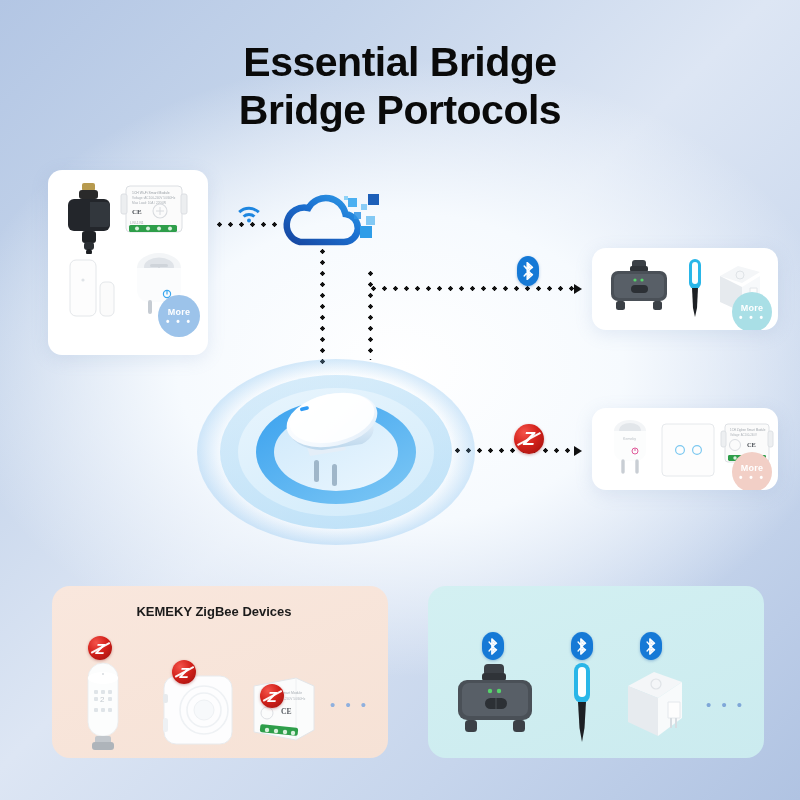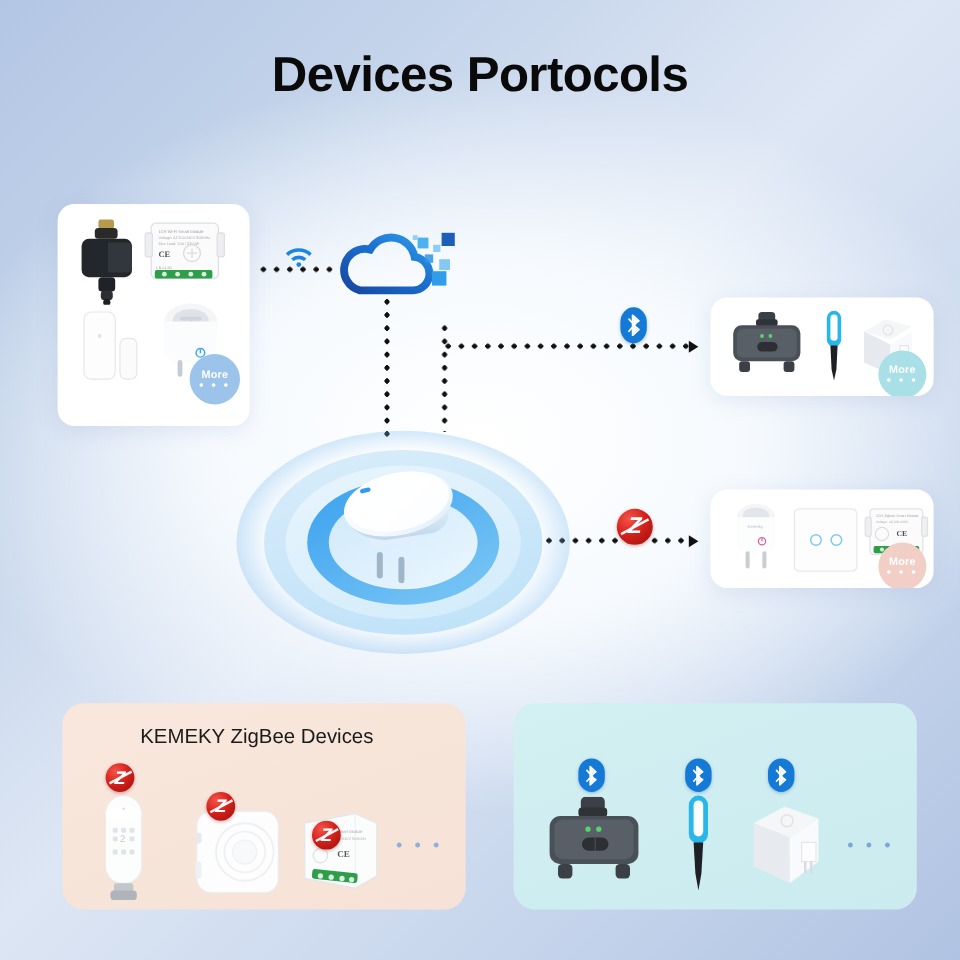--- a/index.html
+++ b/index.html
@@ -83,37 +83,38 @@
     position:absolute; left:50%; top:46%; transform:translate(-50%,-50%);
     width:120px; height:84px;
   }
 
   
   .panel { position:absolute; border-radius:18px; }
   #panel-zb { left:52px; top:586px; width:336px; height:172px; background:linear-gradient(160deg,#f9e7dd 0%, #f6e2d6 100%); }
   #panel-bt { left:428px; top:586px; width:336px; height:172px; background:linear-gradient(160deg,#d3f0f2 0%, #cbebef 100%); }
   .panel-title {
     position:absolute; left:0; right:12px; top:18px; text-align:center;
-    font-size:17px; color:#1b1b1b; font-weight:400;
+    font-size:13px; color:#1b1b1b; font-weight:700;
   }
   .panel-row { position:absolute; left:0; right:0; top:56px; height:110px; }
   .p-item { position:absolute; }
   .p-ellipsis { position:absolute; color:#7fa7d8; font-size:15px; letter-spacing:3px; }
   .p-ellipsis.warm { color:#8fb0de; }
 
   
   .sh { position:absolute; }
 </style>
 </head>
 <body>
 
 <div class="stage">
 
   <div class="title">
-    <span>Devices Portocols</span>
+    <span>Essential Bridge</span>
+    <span>Bridge Portocols</span>
   </div>
 
   <div class="dl-h" style="left:214px; top:222px; width:64px;"></div>
 
   <div class="dl-v" style="left:320px; top:246px; height:118px;"></div>
 
   <div class="dl-v" style="left:368px; top:268px; height:92px;"></div>
   <div class="dl-h" style="left:368px; top:286px; width:206px;"></div>
   <div class="arrow" style="left:574px; top:284px;"></div>
 

